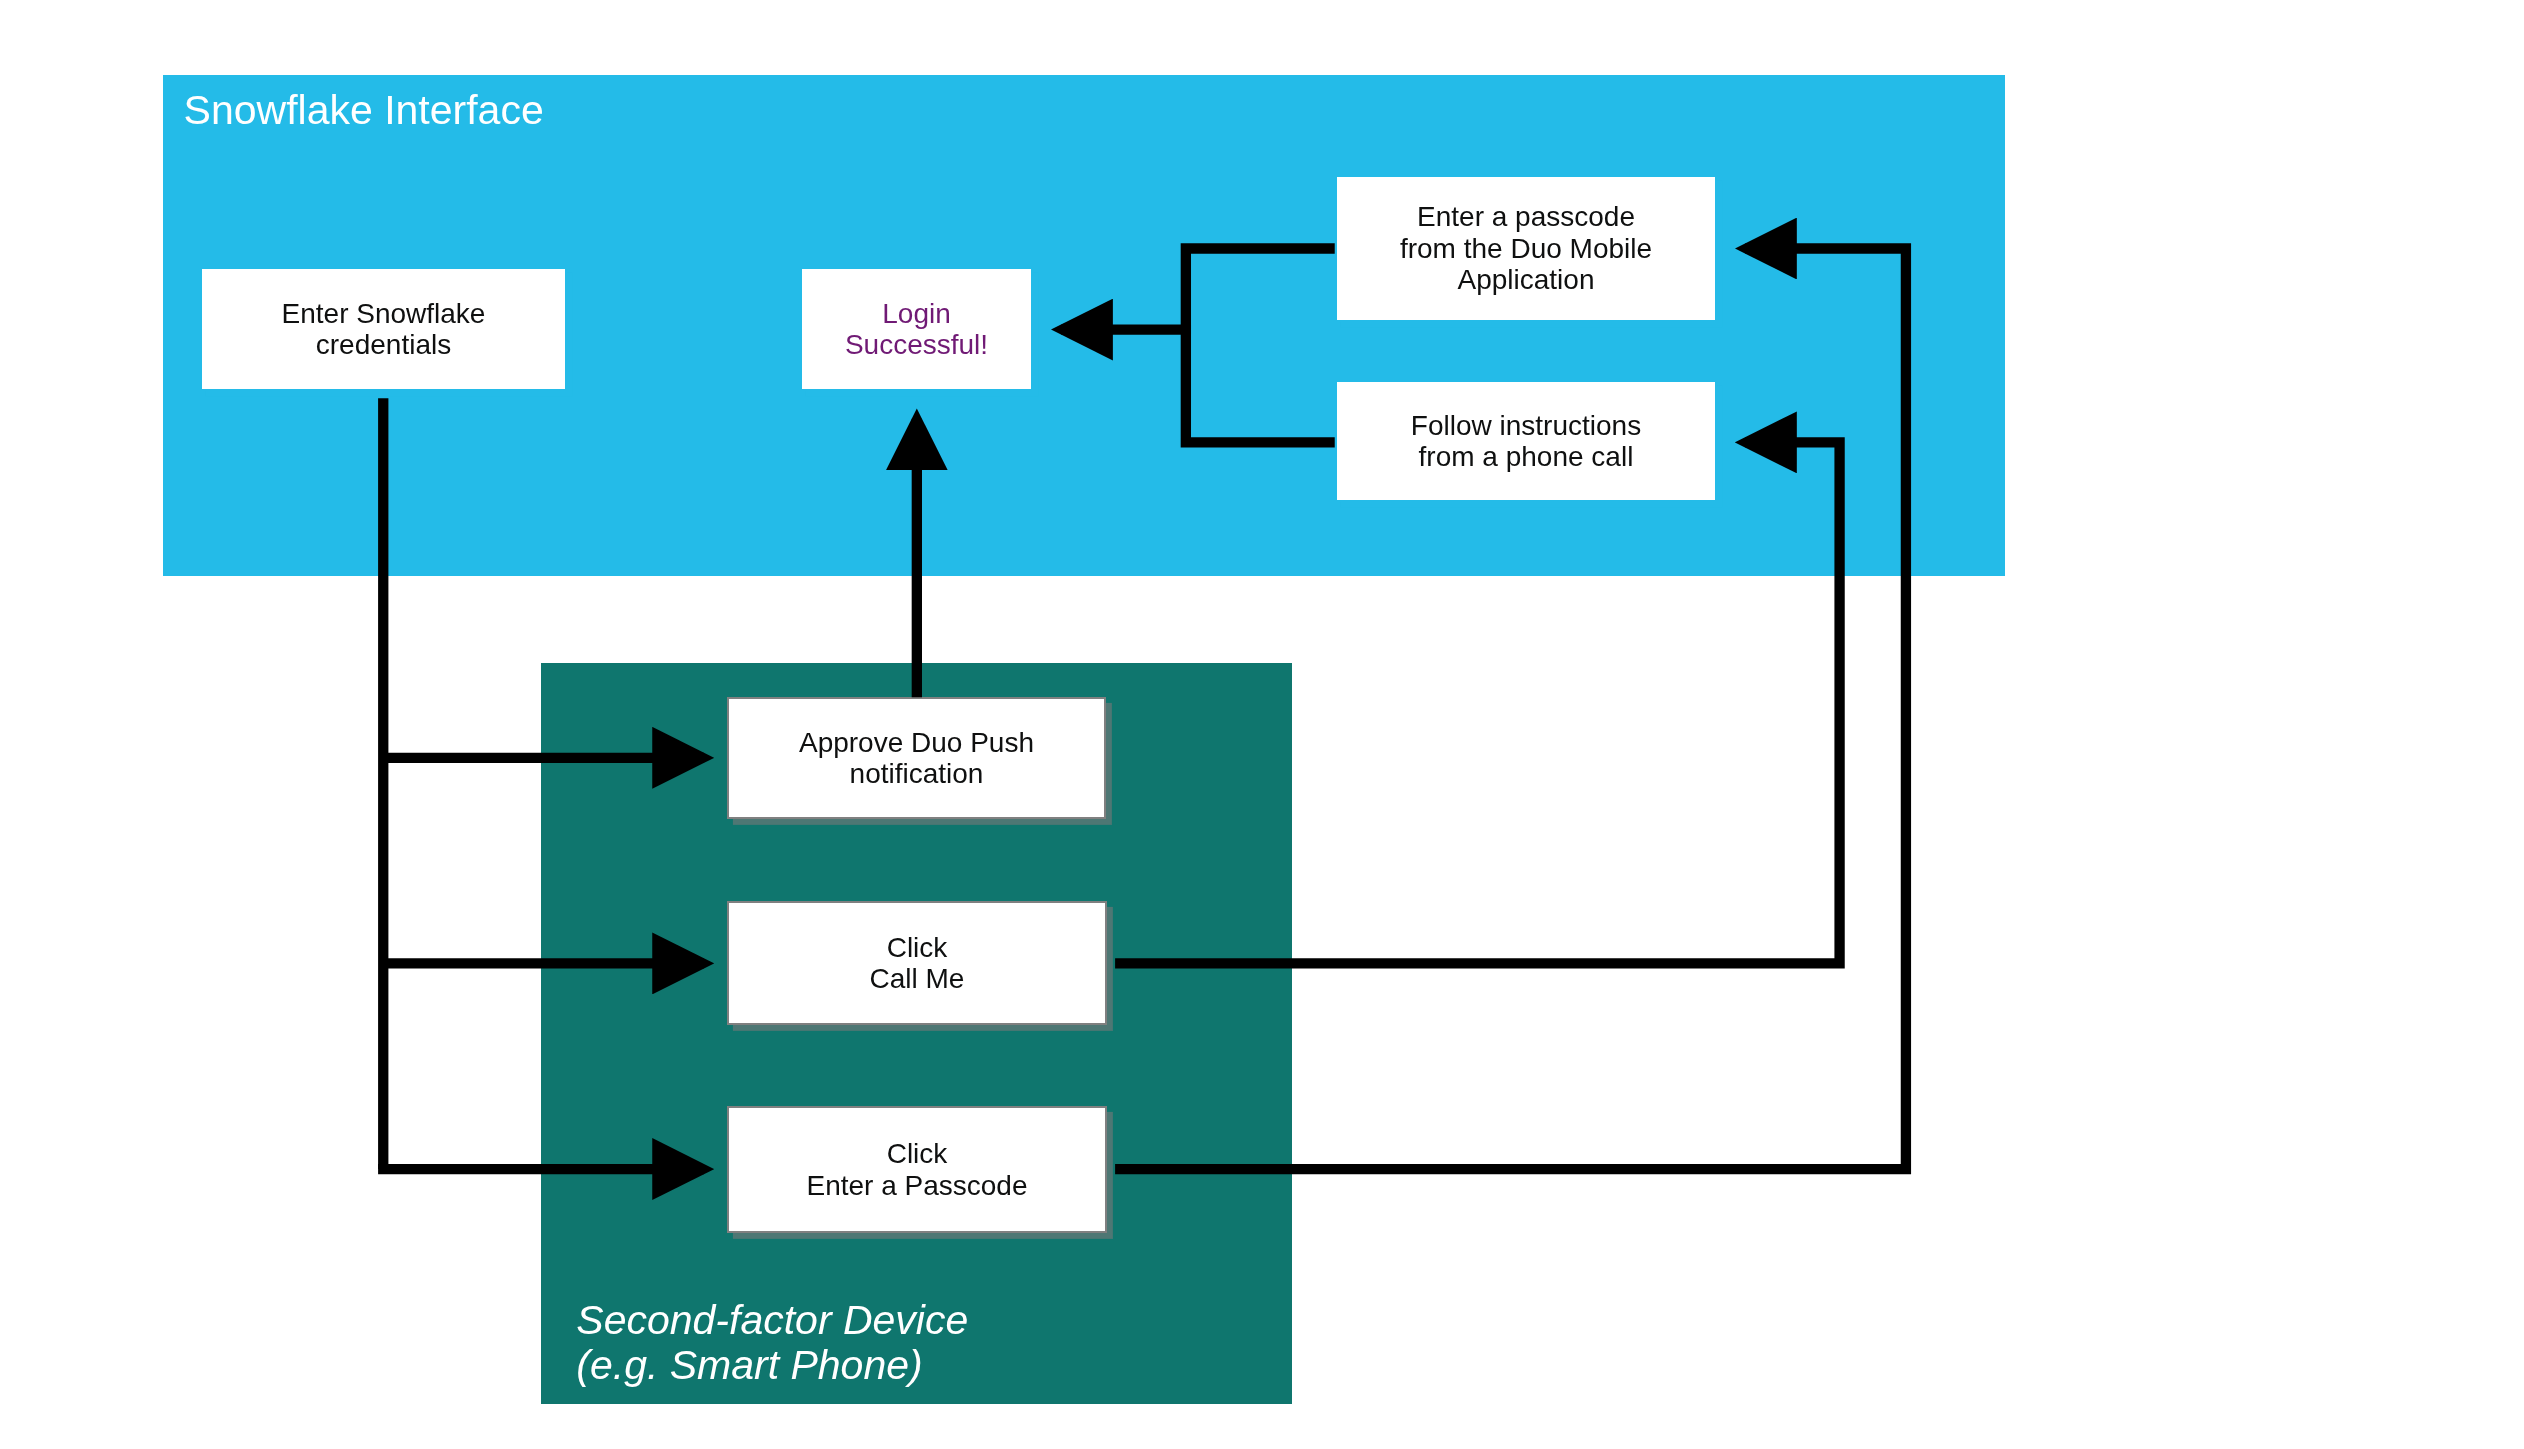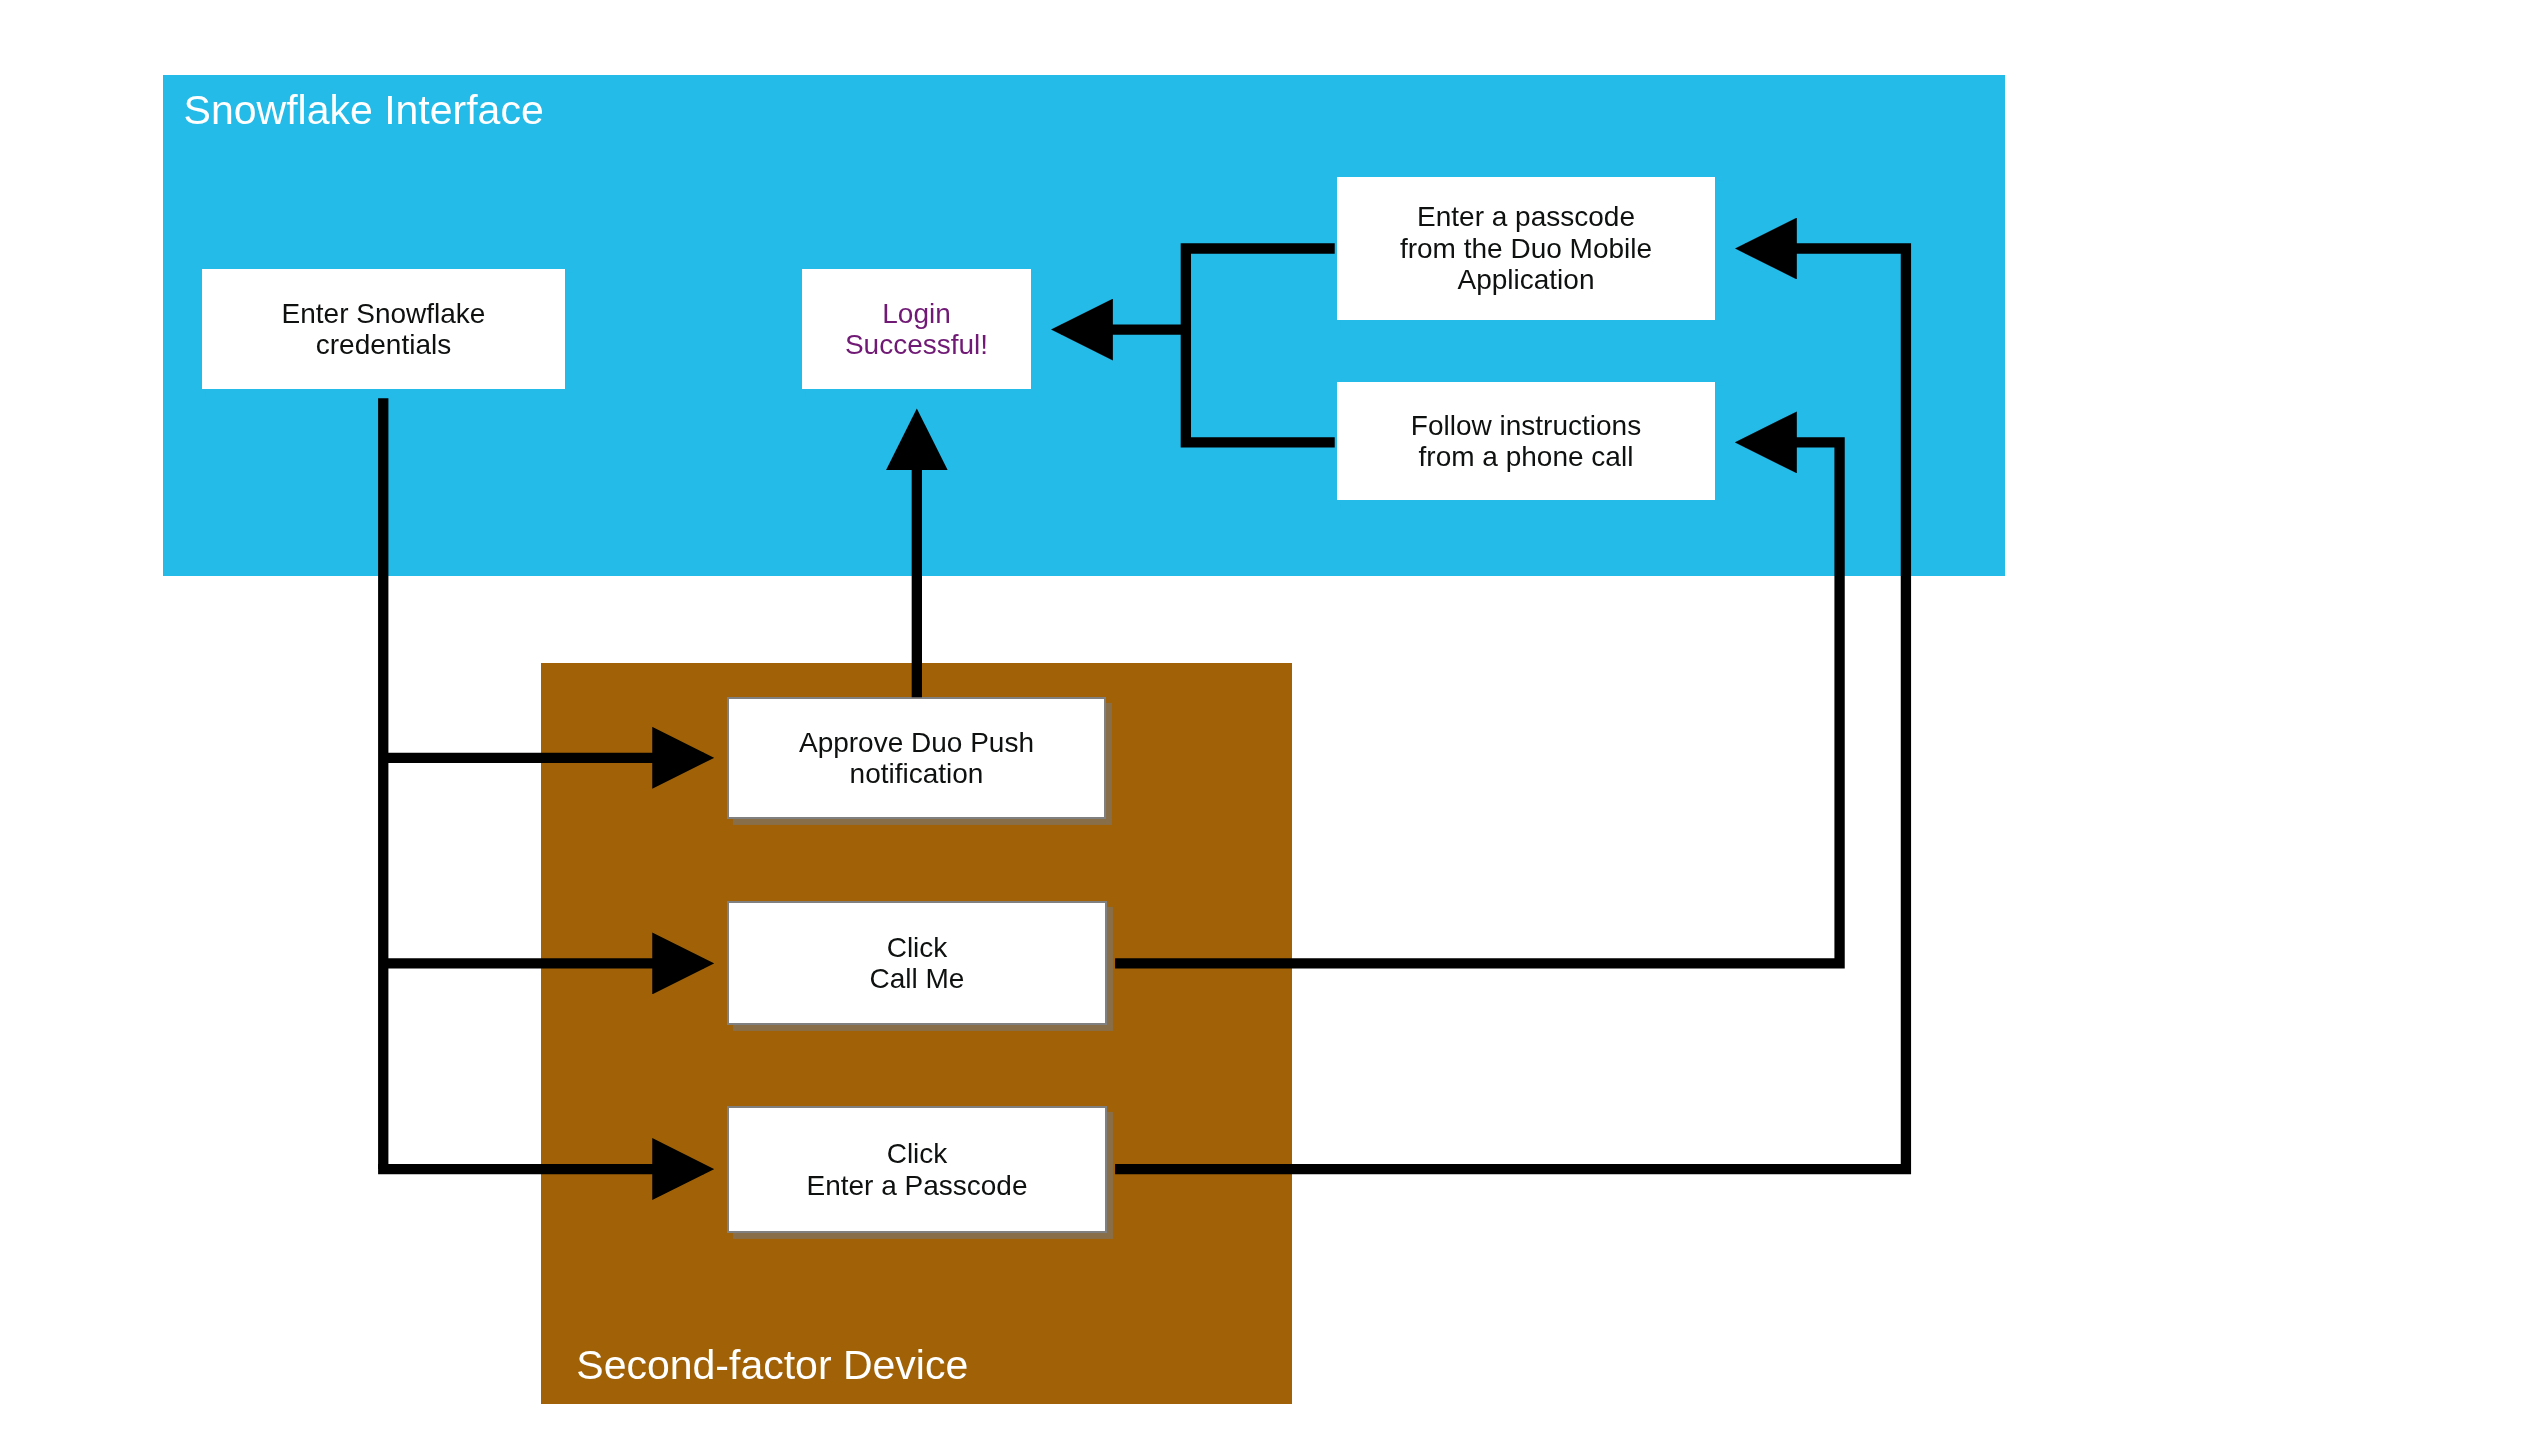--- a/index.html
+++ b/index.html
@@ -23,21 +23,22 @@
     font-weight: 400;
     padding: 11.8px 20.6px;
   }
   .blue-region {
     background: #24bbe8;
   }
   .blue-region .region-title {
     color: #ffffff;
   }
   .gray-region {
-    background: #a16207;
+    background: #0f766e;
+    font-style: italic;
   }
   .gray-region .region-title {
     color: #ffffff;
     position: absolute;
     left: 14.7px;
     bottom: 4.4px;
     font-size: 41px;
     line-height: 1.1;
   }
   .box {
@@ -78,20 +79,21 @@
 
 <div class="stage">
 
   <div class="region blue-region" style="left:163px; top:75px; width:1842px; height:501px;">
     <div class="region-title">Snowflake Interface</div>
   </div>
 
   <div class="region gray-region" style="left:541px; top:663px; width:751px; height:741px;">
     <div class="region-title">
       <span>Second-factor Device</span><br>
+      <span>(e.g. Smart Phone)</span>
     </div>
   </div>
 
   <div class="box" style="left:200px; top:267px; width:367px; height:124px;">
     <div class="inner">
       <span>Enter Snowflake</span><br>
       <span>credentials</span>
     </div>
   </div>
 

